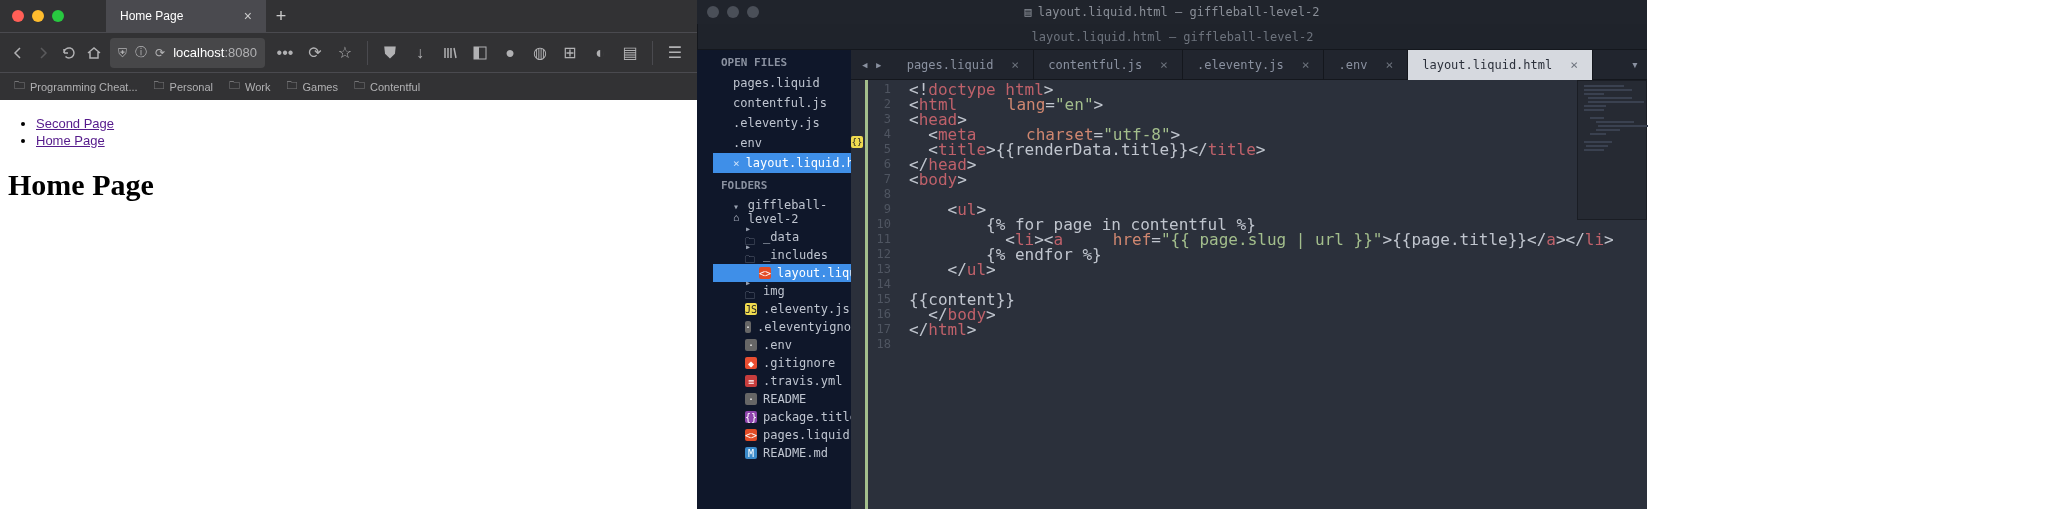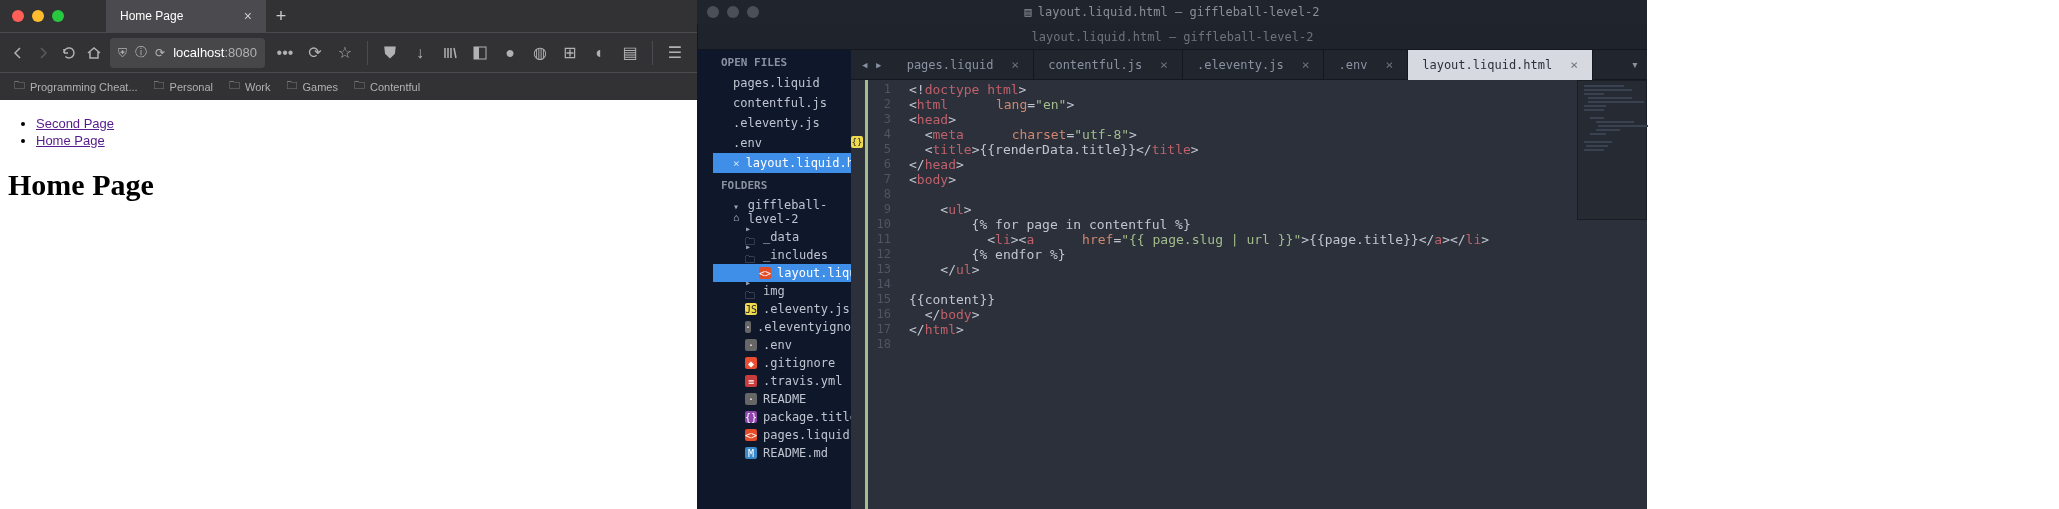--- a/index.html
+++ b/index.html
@@ -72,21 +72,21 @@
 .tab-nav { display: flex; gap: 6px; padding: 0 10px; color: #8a91a0; }
 .file-tabs { flex: 1; display: flex; }
 .file-tab { display: flex; align-items: center; gap: 18px; padding: 0 14px; height: 30px; color: #8a91a0; font-size: 12px; border-right: 1px solid #14171d; }
 .file-tab.active { background: #d6d9df; color: #2b303b; }
 .file-tab .close { color: #6d737d; font-size: 13px; }
 .tab-more { width: 24px; display: flex; align-items: center; justify-content: center; color: #8a91a0; }
 .code-wrap { flex: 1; display: flex; background: #2b303b; position: relative; }
 .brace-col { width: 14px; background: #2b303b; display: flex; flex-direction: column; align-items: center; padding-top: 56px; }
 .brace-ico { width: 12px; height: 12px; background: #f0db4f; color: #222; font-size: 9px; display: flex; align-items: center; justify-content: center; border-radius: 2px; position: absolute; left: 0; top: 56px; }
 .gutter { width: 34px; background: #2b303b; text-align: right; padding: 2px 8px 0 0; color: #4f5561; font-size: 12px; line-height: 15px; border-left: 3px solid #a3be8c; }
-.code { flex: 1; padding: 2px 8px 0 10px; font-size: 13px; line-height: 15px; white-space: pre; }
+.code { flex: 1; padding: 2px 8px 0 10px; font-size: 16px; line-height: 15px; white-space: pre; }
 .p-tag  { color: #bf616a; }
 .p-attr { color: #d08770; margin-left: 40px; }
 .p-str  { color: #a3be8c; }
 .p-punc { color: #c0c5ce; }
 .p-txt  { color: #c0c5ce; }
 .minimap { position: absolute; right: 0; top: 30px; width: 70px; height: 140px; background: #262a33; border: 1px solid #1a1d24; }
 .minimap .blob { position: absolute; background: #3a4150; height: 2px; }
 </style>
 </head>
 <body>

